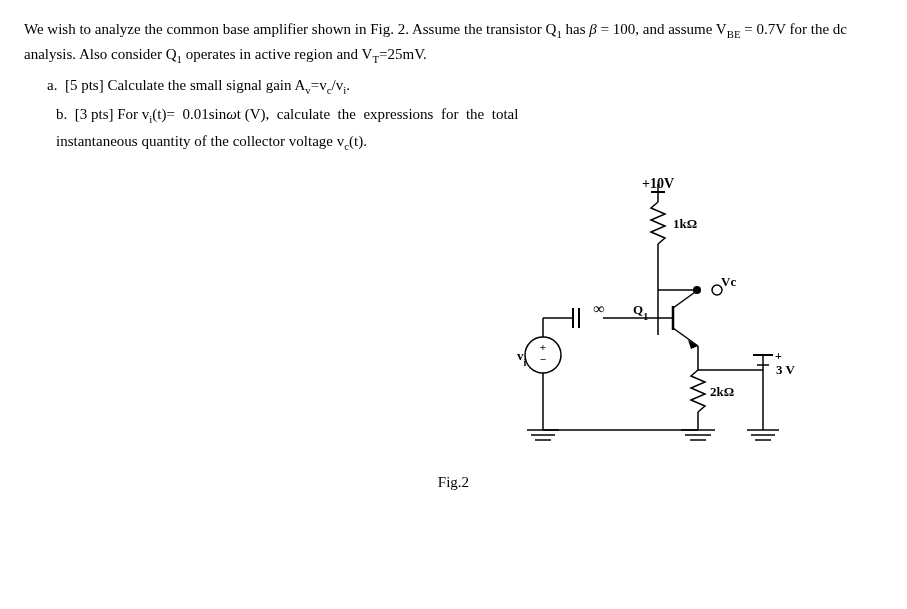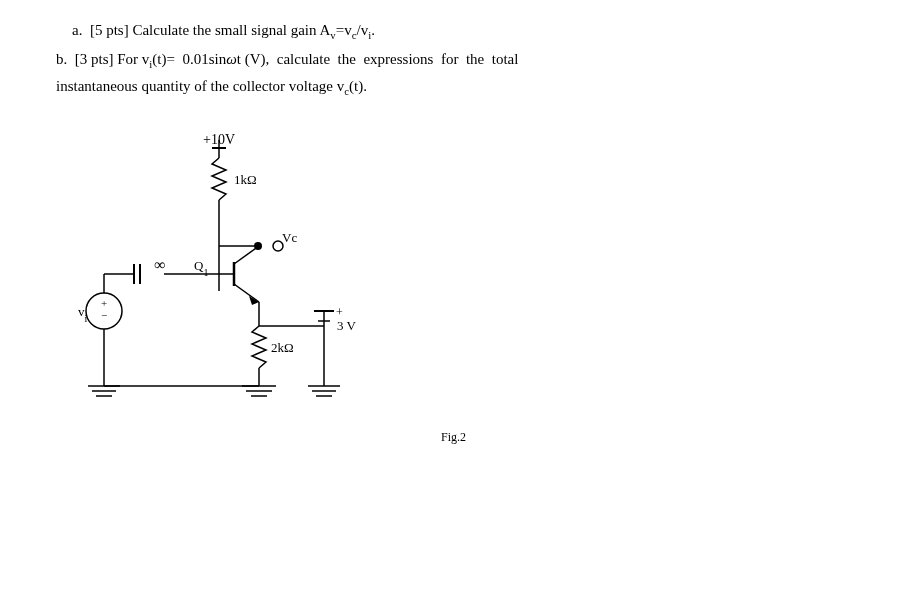--- a/index.html
+++ b/index.html
@@ -10,49 +10,55 @@
       font-family: 'Times New Roman', Times, serif;
       font-size: 15px;
       color: #000;
       padding: 18px 24px 18px 24px;
     }
     .problem-text {
       line-height: 1.55;
       margin-bottom: 6px;
     }
     .list-item {
-      margin-left: 48px;
+      margin-left: 23px;
       line-height: 1.65;
     }
     .list-item-b {
       margin-left: 32px;
       line-height: 1.65;
     }
     .circuit-container {
       display: flex;
-      justify-content: flex-start;
-      margin-top: 26px;
+      justify-content: flex-end;
+      margin-top: 14px;
       margin-bottom: 4px;
+      font-weight: bold;
     }
     svg text {
       font-family: 'Times New Roman', Times, serif;
     }
     .fig-label {
       text-align: center;
-      font-size: 12px;
+      font-size: 15px;
       margin-top: 2px;
     }
     sub, sup {
       font-size: 0.72em;
     }
   </style>
 </head>
 <body>
 
 <div>
+  <p class="problem-text">
+    We wish to analyze the common base amplifier shown in Fig. 2. Assume the transistor Q<sub>1</sub>
+    has <i>β</i> = 100, and assume V<sub>BE</sub> = 0.7V for the dc analysis. Also consider Q<sub>1</sub> operates in active
+    region and V<sub>T</sub>=25mV.
+  </p>
 
   <div class="list-item">
     <span>a.&nbsp;</span>
     <span>[5 pts]</span>
     <span> Calculate the small signal gain A<sub>v</sub>=v<sub>c</sub>/v<sub>i</sub>.</span>
   </div>
 
   <div class="list-item-b" style="margin-top:2px;">
     <span>b.&nbsp;</span>
     <span>[3 pts]</span>

